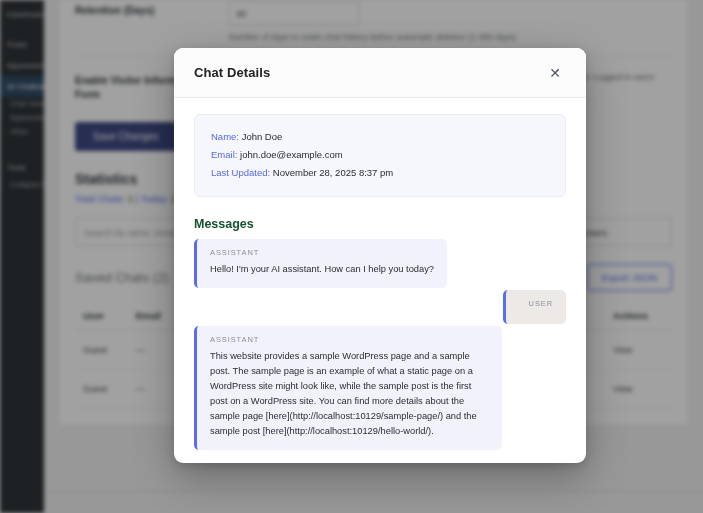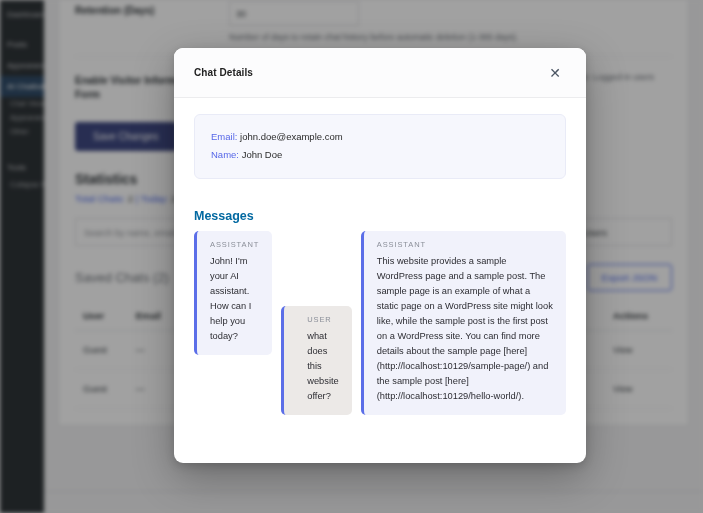--- a/index.html
+++ b/index.html
@@ -182,21 +182,21 @@
   }
   .modal-header {
     flex: 0 0 auto;
     height: 50px;
     display: flex; align-items: center; justify-content: space-between;
     padding: 0 20px;
     border-bottom: 1px solid #ececee;
     background: #fcfcfd;
   }
   .modal-title {
-    font-size: 10px; font-weight: 700; color: #222;
+    font-size: 13px; font-weight: 700; color: #222;
     letter-spacing: 0.1px;
   }
   .modal-close {
     width: 22px; height: 22px;
     display: flex; align-items: center; justify-content: center;
     color: #4b5563; font-size: 14px;
     cursor: pointer;
     background: none; border: none;
     font-family: "Liberation Sans", sans-serif;
   }
@@ -215,24 +215,24 @@
   }
   .info-line {
     font-size: 9.5px; color: #2b2b2b;
     line-height: 18px;
     white-space: nowrap;
   }
   .info-key { color: #5768e8; font-weight: 400; }
 
   
   .messages-title {
-    font-size: 12.5px; font-weight: 700; color: #0369a1;
-    margin: 30px 0 8px;
-  }
-  .msg-list { display: flex; flex-direction: row; gap: 9px; }
+    font-size: 12.5px; font-weight: 700; color: #14532d;
+    margin: 20px 0 8px;
+  }
+  .msg-list { display: flex; flex-direction: column; gap: 2px; }
   .msg {
     border-radius: 5px;
     padding: 9px 13px 11px;
     position: relative;
     max-width: 308px;
   }
   .msg.assistant {
     background: #f1f2fb;
     border-left: 3px solid #5b6ee8;
     align-self: flex-start;
@@ -383,39 +383,42 @@
 
   <div class="modal-header">
     <div class="modal-title">Chat Details</div>
     <button class="modal-close">✕</button>
   </div>
 
   <div class="modal-body">
 
     <div class="info-card">
       <div class="info-line">
+        <span class="info-key">Name:</span>
+        <span>John Doe</span>
+      </div>
+      <div class="info-line">
         <span class="info-key">Email:</span>
         <span>john.doe@example.com</span>
       </div>
       <div class="info-line">
-        <span class="info-key">Name:</span>
-        <span>John Doe</span>
+        <span class="info-key">Last Updated:</span>
+        <span>November 28, 2025 8:37 pm</span>
       </div>
     </div>
 
     <div class="messages-title">Messages</div>
 
     <div class="msg-list">
       <div class="msg assistant">
         <div class="msg-role">ASSISTANT</div>
-        <div class="msg-text">John! I'm your AI assistant. How can I help you today?</div>
+        <div class="msg-text">Hello! I'm your AI assistant. How can I help you today?</div>
       </div>
       <div class="msg user">
         <div class="msg-role">USER</div>
-        <div class="msg-text">what does this website offer?</div>
       </div>
       <div class="msg assistant">
         <div class="msg-role">ASSISTANT</div>
         <div class="msg-text">This website provides a sample WordPress page and a sample post. The sample page is an example of what a static page on a WordPress site might look like, while the sample post is the first post on a WordPress site. You can find more details about the sample page [here](http://localhost:10129/sample-page/) and the sample post [here](http://localhost:10129/hello-world/).</div>
       </div>
     </div>
 
   </div>
 </div>
 

